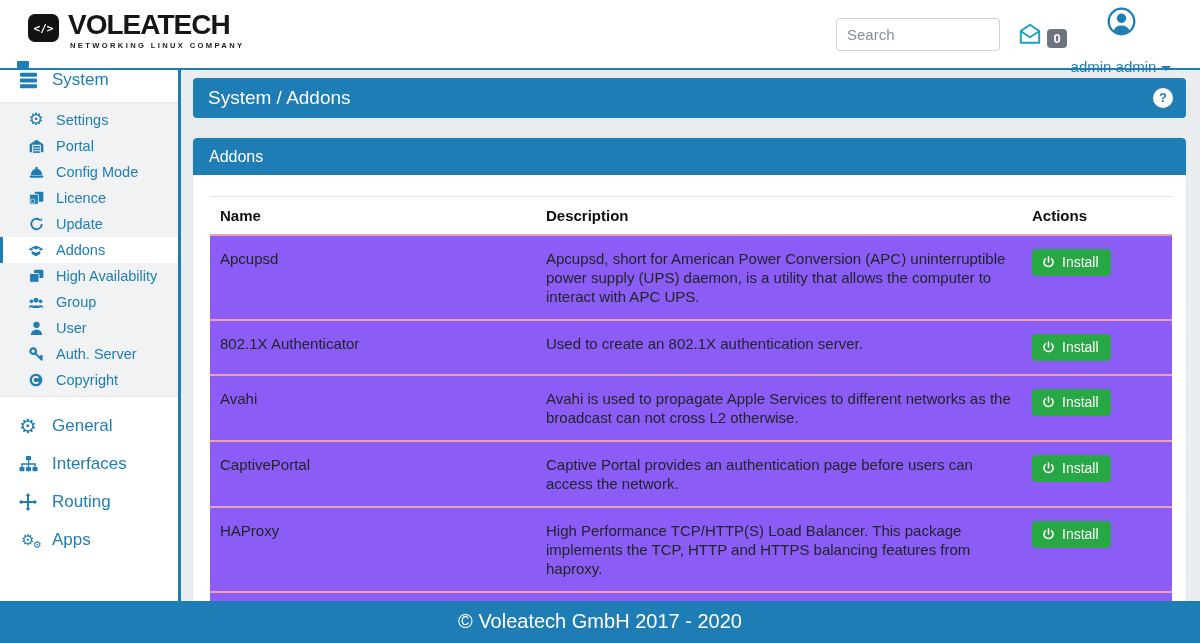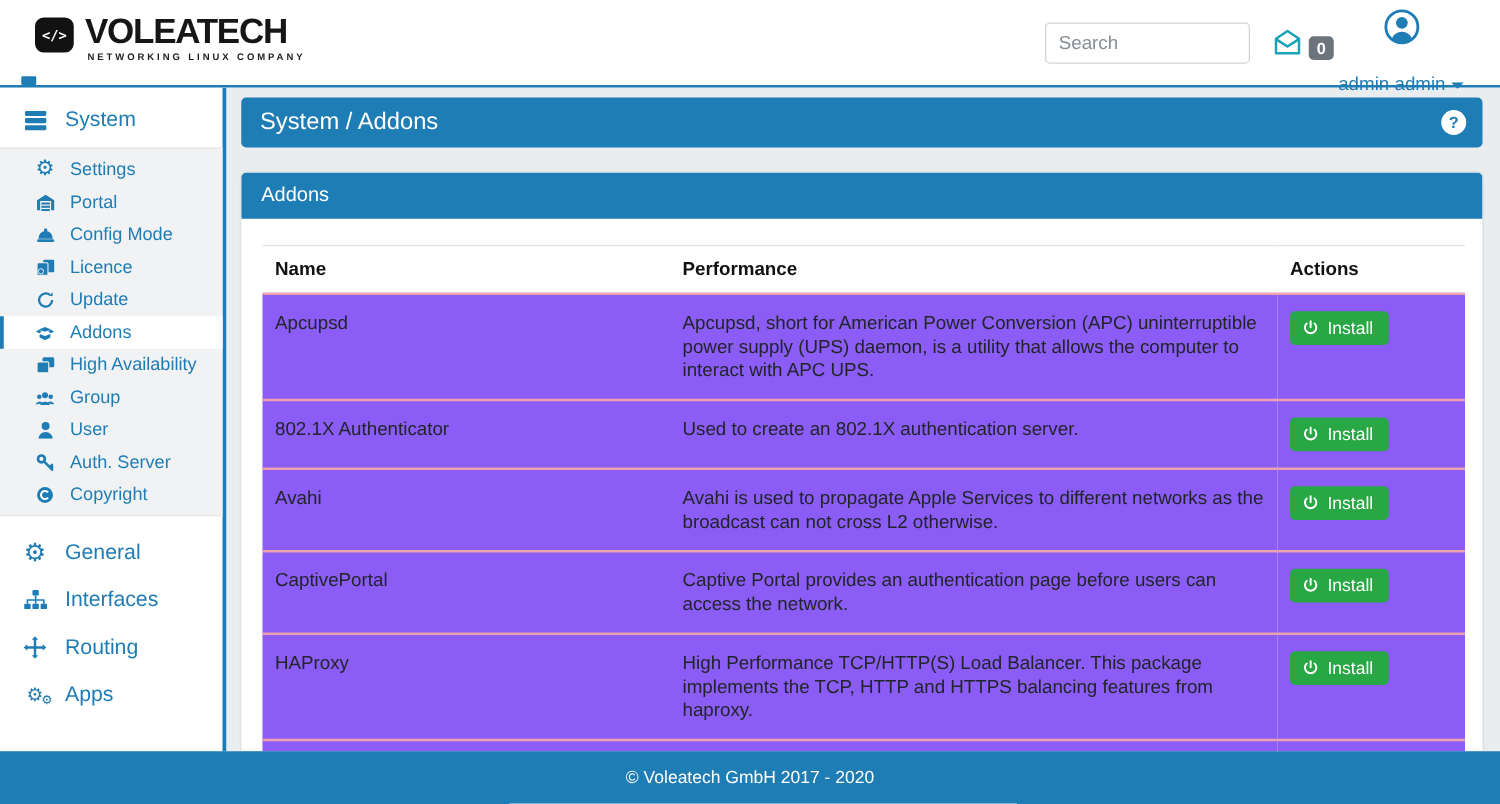--- a/index.html
+++ b/index.html
@@ -19,21 +19,21 @@
   .mail-wrap { position:absolute; left:1016px; top:21px; display:flex; align-items:flex-start; cursor:pointer; }
   .mail-badge { background:#6c757d; color:#fff; border-radius:4px; min-width:20px; height:19px; font-size:13px; font-weight:700; display:flex; align-items:center; justify-content:center; margin:8px 0 0 3px; padding:0 5px; }
   .user-wrap { position:absolute; left:1066px; top:7px; width:110px; text-align:center; cursor:pointer; }
   .user-name { color:#1f7db5; font-size:15px; margin-top:18px; white-space:nowrap; }
   .caret-down { display:inline-block; width:0; height:0; border-left:5px solid transparent; border-right:5px solid transparent; border-top:5px solid #1f7db5; margin-left:5px; vertical-align:middle; }
   .partial-icon { position:absolute; left:17px; top:61px; width:12px; height:7px; background:#1f7db5; border-radius:1px; }
 
   
   .sidebar { position:absolute; left:0; top:70px; width:181px; height:531px; background:#fff; border-right:3px solid #1f7db5; z-index:4; }
   .side-top { display:flex; align-items:center; gap:14px; padding:9px 0 9px 18px; color:#1f7db5; font-size:17px; cursor:pointer; }
-  .side-top:first-child { padding-top:16px; padding-bottom:12px; }
+  .side-top:first-child { padding-top:0; padding-bottom:12px; }
   .side-top .ic { width:20px; display:flex; justify-content:center; }
   .submenu { background:#f1f2f3; border-top:1px solid #e6e8ea; border-bottom:1px solid #e6e8ea; padding:3px 0; }
   .side-sub { display:flex; align-items:center; gap:12px; padding:5px 0 5px 28px; color:#1f7db5; font-size:14.5px; cursor:pointer; }
   .side-sub .ic { width:16px; display:flex; justify-content:center; }
   .side-sub.active { background:#fff; border-left:3px solid #1f7db5; padding-left:25px; }
   .gear-glyph { font-size:17px; line-height:1; font-family:"DejaVu Sans",sans-serif; }
   .apps-glyph { position:relative; font-family:"DejaVu Sans",sans-serif; line-height:1; }
   .apps-glyph .g1 { font-size:15px; }
   .apps-glyph .g2 { font-size:10px; position:absolute; right:-4px; bottom:-2px; }
 
@@ -47,21 +47,21 @@
 
   table.addons { width:100%; border-collapse:collapse; font-size:15px; }
   table.addons th { text-align:left; font-weight:700; color:#111; padding:10px 10px; border-top:1px solid #dfe3e6; font-size:15px; }
   th.col-name { width:326px; }
   th.col-desc { width:486px; }
   table.addons td { background:#8b5cf6; border-top:2px solid #eda3ae; padding:13px 10px; vertical-align:top; line-height:19px; }
   td.desc { padding-right:26px; }
   .btn-install { display:inline-flex; align-items:center; gap:7px; background:#28a745; border:1px solid #28a745; color:#fff; font-size:14px; font-family:inherit; padding:4px 11px 5px 9px; border-radius:4px; cursor:pointer; }
 
   
-  .footer { position:absolute; left:0; bottom:0; width:1200px; height:42px; background:#1f7db5; color:#fff; font-size:14px; text-align:center; line-height:40px; z-index:6; }
+  .footer { position:absolute; left:0; bottom:0; width:1200px; height:42px; background:#1f7db5; color:#fff; font-size:20px; text-align:center; line-height:40px; z-index:6; }
 </style>
 </head>
 <body>
 
 <div class="navbar">
   <div class="brand">
     <div class="logo-badge">&lt;/&gt;</div>
     <div class="brand-text">
       <div class="brand-title">VOLEATECH</div>
       <div class="brand-sub">NETWORKING LINUX COMPANY</div>
@@ -248,21 +248,21 @@
     <span class="help-circle">?</span>
   </div>
 
   <div class="panel">
     <div class="panel-header">Addons</div>
     <div class="panel-body">
       <table class="addons">
         <thead>
           <tr>
             <th class="col-name">Name</th>
-            <th class="col-desc">Performance</th>
+            <th class="col-desc">Description</th>
             <th class="col-actions">Actions</th>
           </tr>
         </thead>
         <tbody>
           <tr>
             <td>Apcupsd</td>
             <td class="desc">Apcupsd, short for American Power Conversion (APC) uninterruptible power supply (UPS) daemon, is a utility that allows the computer to interact with APC UPS.</td>
             <td><button class="btn-install">
                   <svg width="13" height="13" viewBox="0 0 20 20" fill="none" stroke="#fff" stroke-width="2.4" stroke-linecap="round">
                     <path d="M10 1.5 V9"></path>

